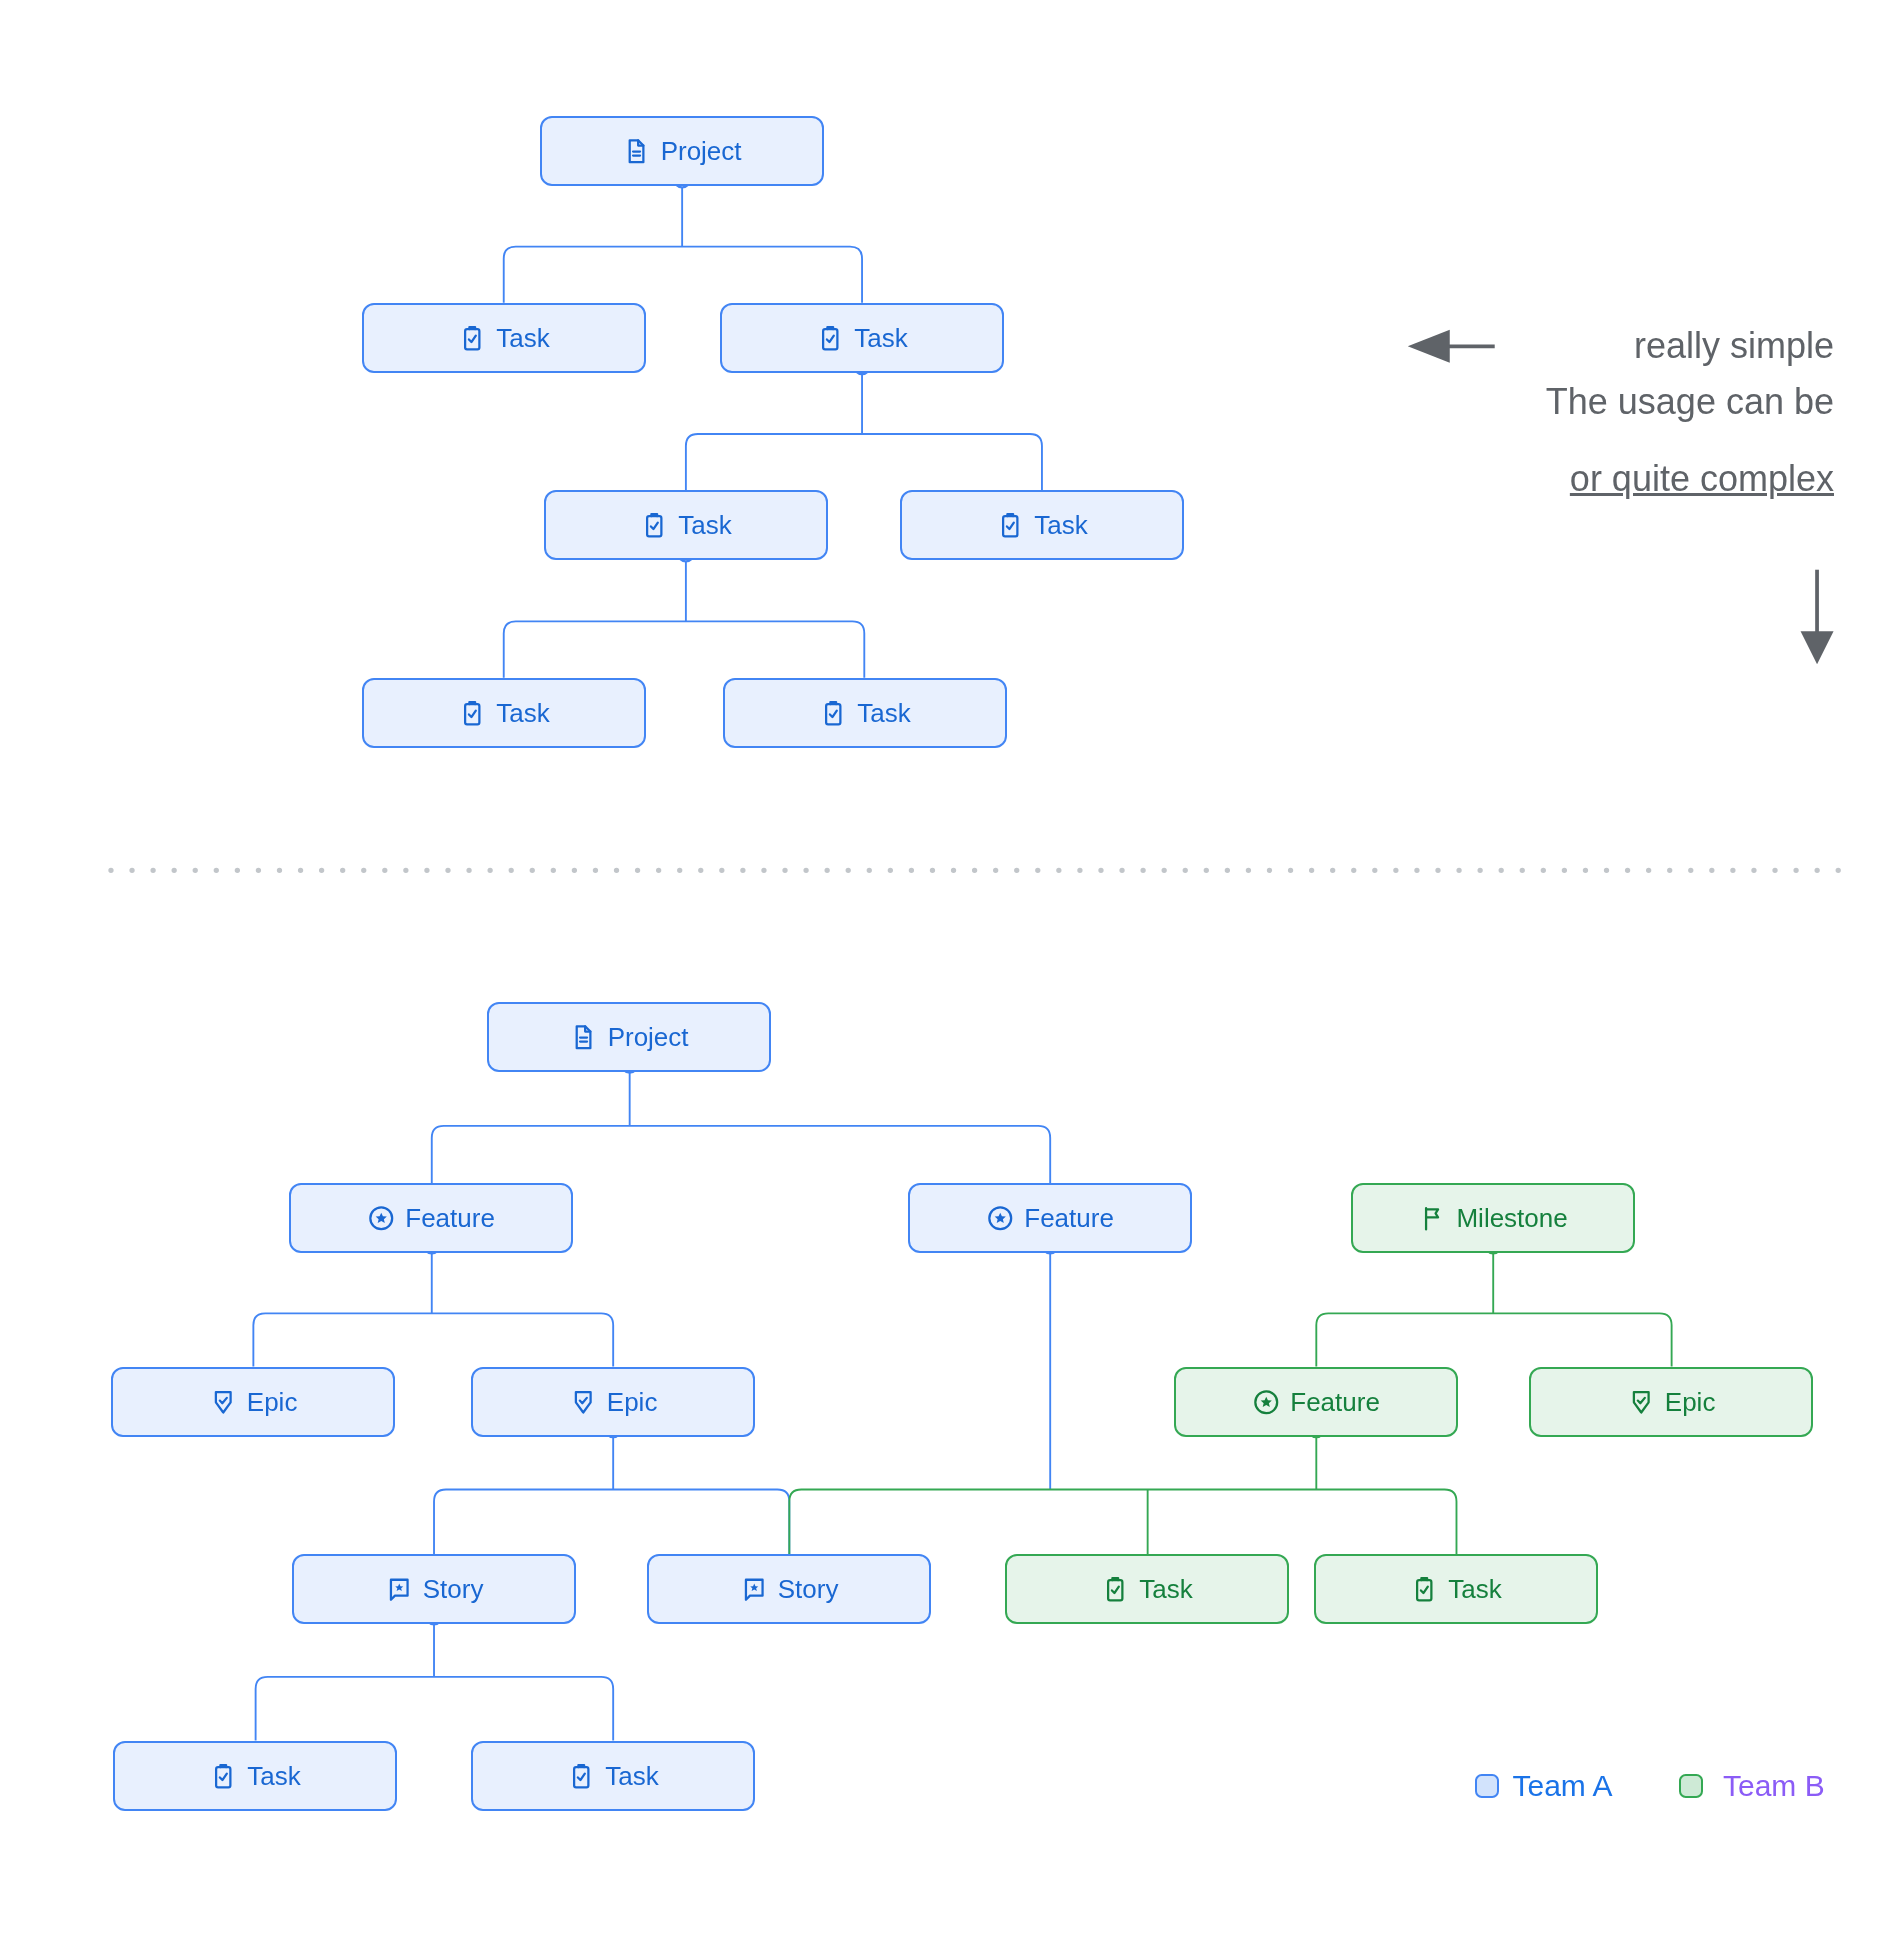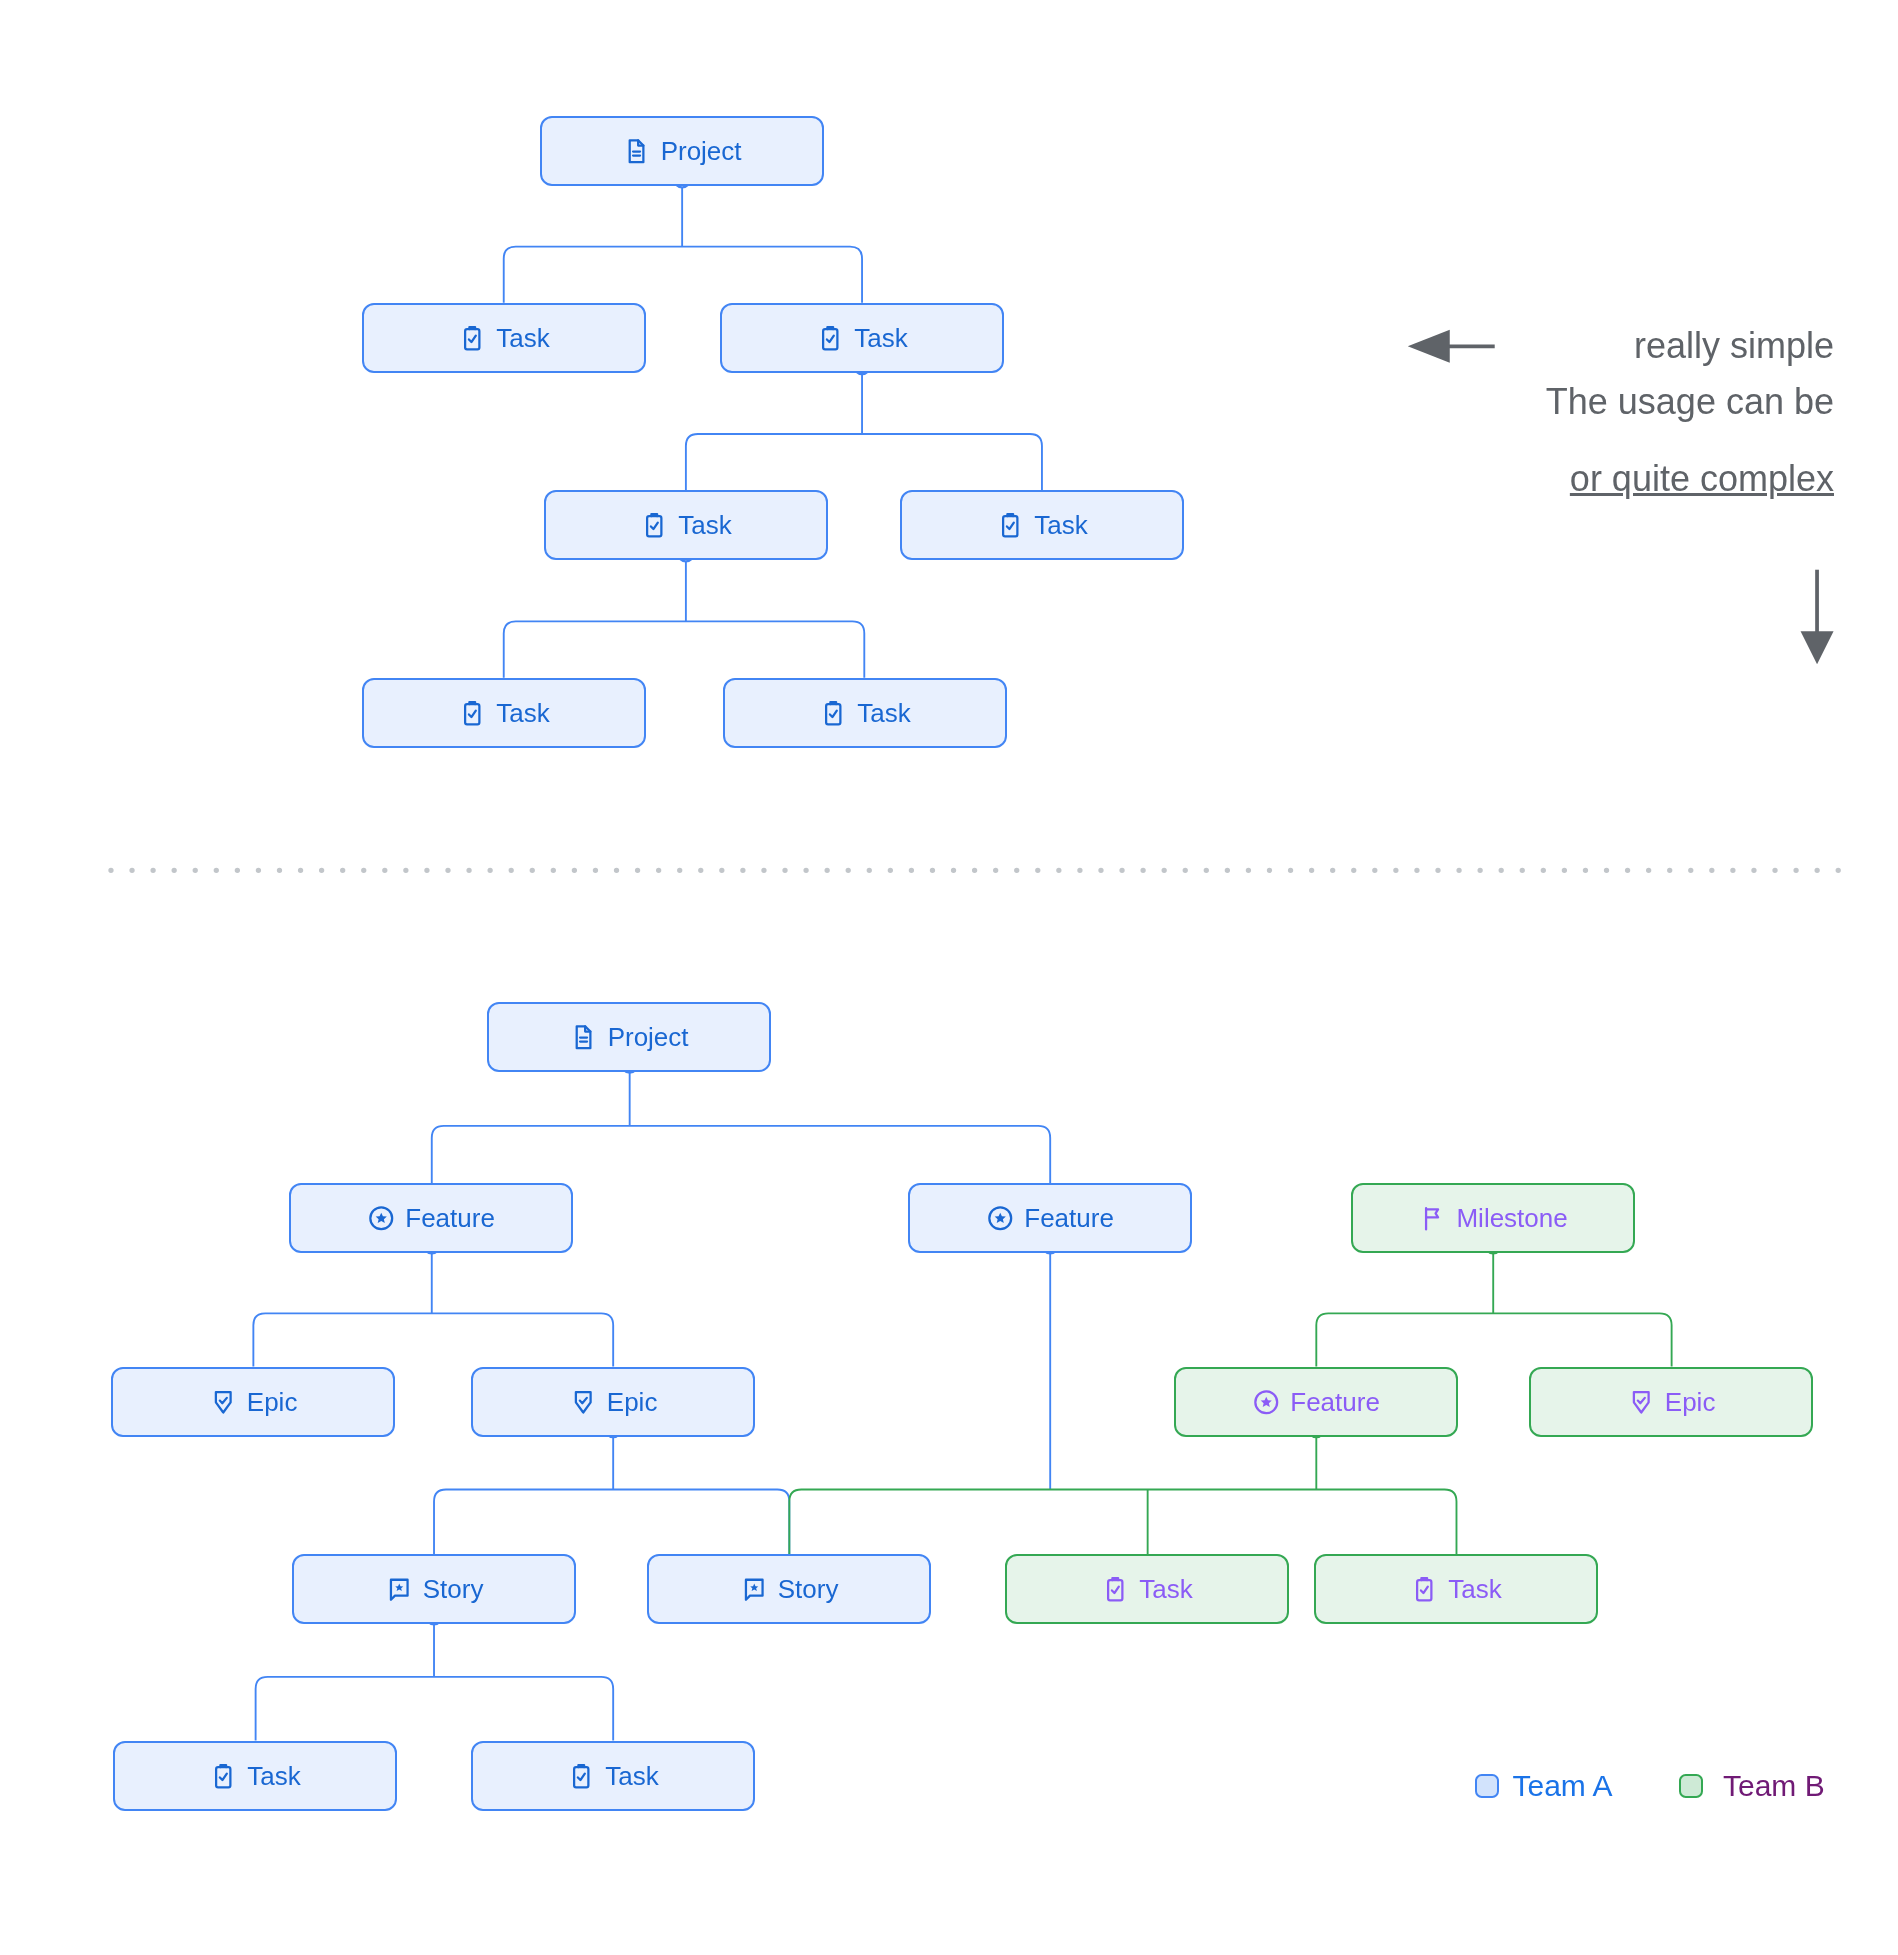--- a/index.html
+++ b/index.html
@@ -20,21 +20,21 @@
     display:flex;align-items:center;justify-content:center;
     gap:9.7px;
     font-size:26px;font-weight:500;
     color:#1967D2;
     box-sizing:border-box;
     cursor:pointer;
   }
   .node.green{
     border-color:#34A853;
     background:#E6F4EA;
-    color:#8b5cf6;
+    color:#15803d;
   }
   .node .icon{display:flex;align-items:center;justify-content:center;}
   .node .icon svg{display:block;}
   .annotation{
     position:absolute;
     color:#5F6368;
     font-size:36px;
     line-height:56px;
     text-align:right;
   }
@@ -43,21 +43,21 @@
     position:absolute;
     display:flex;align-items:center;gap:13.5px;
     font-size:30px;font-weight:500;
   }
   .swatch{
     width:24px;height:24px;border-radius:6.7px;box-sizing:border-box;
   }
   .swatch.blue{border:2.2px solid #4285F4;background:#D2E3FC;}
   .swatch.green{border:2.2px solid #34A853;background:#CEEAD6;}
   .legend.team-a{color:#1A73E8;}
-  .legend.team-b{color:#701a75;gap:20px;}
+  .legend.team-b{color:#8b5cf6;gap:20px;}
 </style>
 </head>
 <body>
 
 <div id="canvas">
 
   <svg id="edges" xmlns="http://www.w3.org/2000/svg" width="1898" height="1955" viewBox="0 0 2532 2608" fill="none">
 
     <line x1="148" y1="1161" x2="2456" y2="1161" stroke="#C2C6CA" stroke-width="7" stroke-linecap="round" stroke-dasharray="0.1 28"></line>
 

